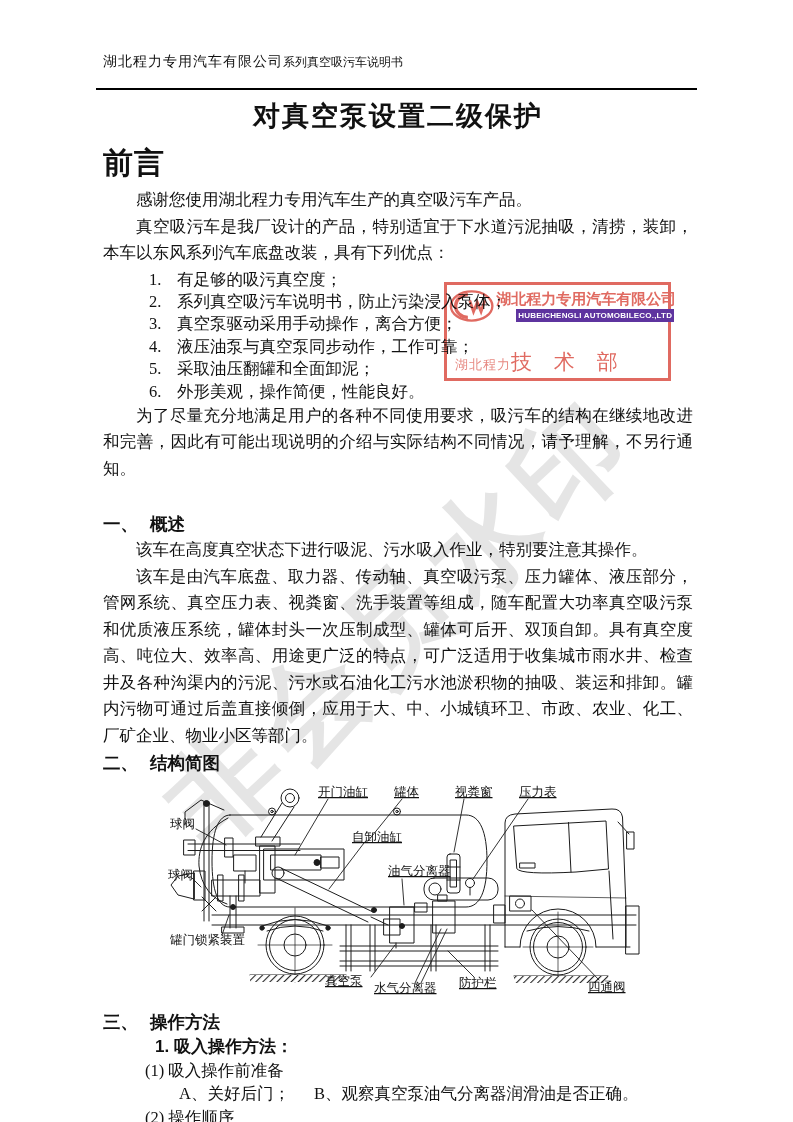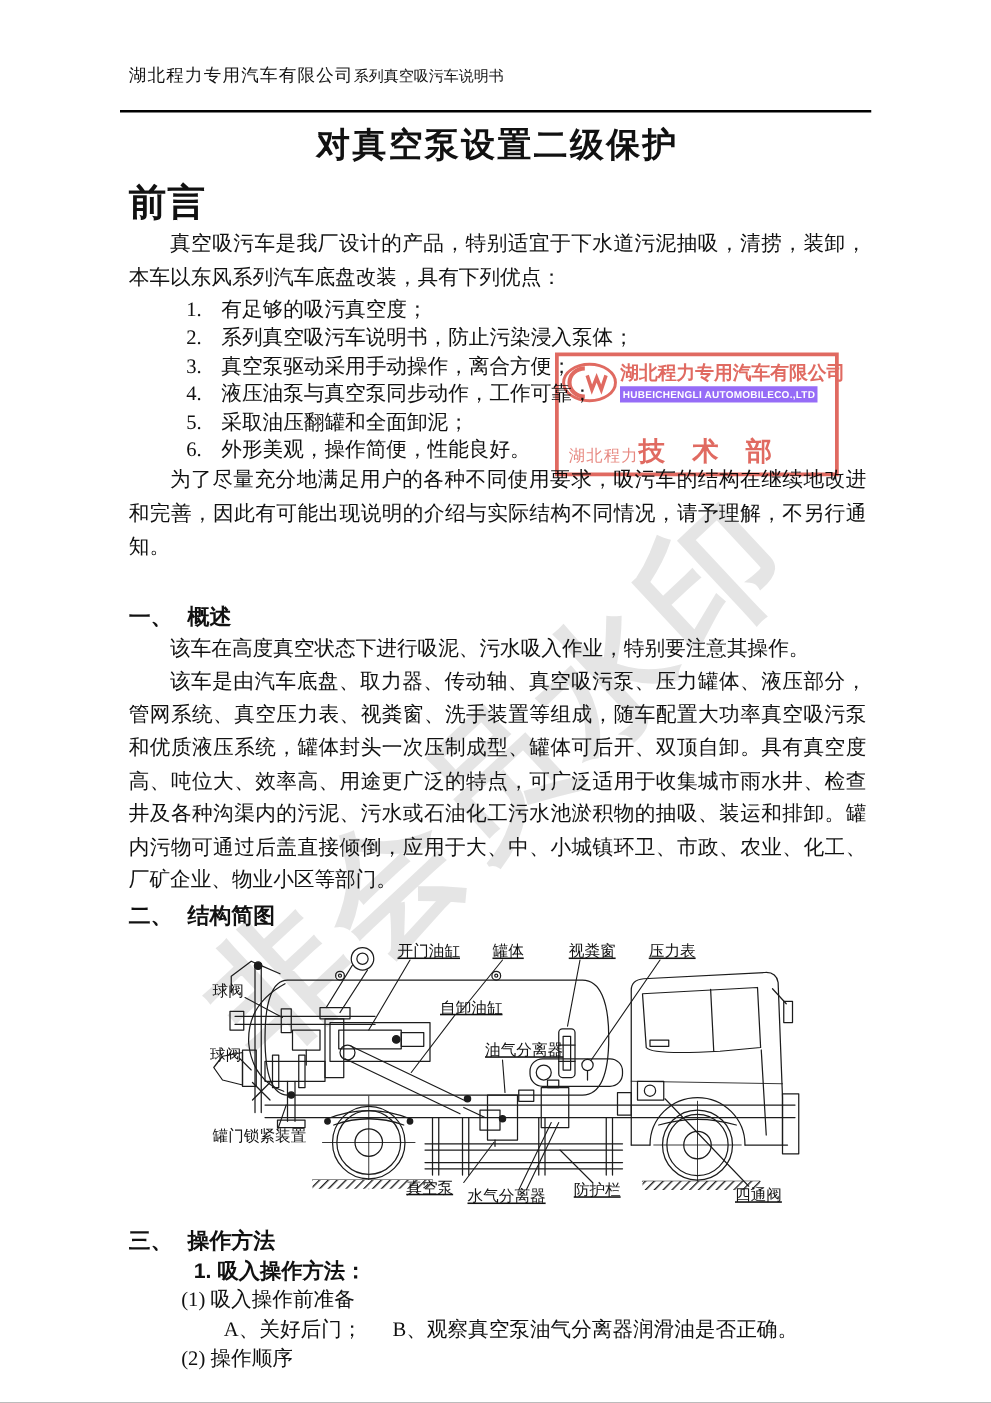--- a/index.html
+++ b/index.html
@@ -47,47 +47,48 @@
   
   .stamp{
     position:absolute;z-index:4;left:444px;top:282px;width:227px;height:99px;
     border:3px solid #dd5a50;color:#dd5a50;box-sizing:border-box;
     display:flex;flex-direction:column;mix-blend-mode:multiply;opacity:.9;background:transparent;
   }
   .stamp-top{display:flex;align-items:center;gap:2px;padding:3px 2px 0 2px;}
   .st-txt{display:flex;flex-direction:column;min-width:0;}
   .st-cn{font-family:"Liberation Sans",sans-serif;font-weight:700;font-size:15px;
     white-space:nowrap;line-height:18px;}
-  .st-en{background:#8b5cf6;color:#fff;font-family:"Liberation Sans",sans-serif;
+  .st-en{background:#4c1d95;color:#fff;font-family:"Liberation Sans",sans-serif;
     font-weight:700;font-size:8px;letter-spacing:.2px;line-height:11px;
-    padding:1px 2px;margin-top:1px;white-space:nowrap;width:max-content;}
+    padding:1px 2px;margin-top:1px;white-space:nowrap;width:max-content;margin-left:20px;}
   .stamp-bottom{display:flex;align-items:flex-end;
     padding:0 8px 4px 8px;flex:1;}
   .st-brand{font-size:13px;opacity:.8;letter-spacing:1px;}
-  .st-dept{font-family:"Liberation Sans",sans-serif;font-size:21px;font-weight:700;
+  .st-dept{font-family:"Liberation Sans",sans-serif;font-size:21px;font-weight:400;
     letter-spacing:8px;line-height:24px;white-space:nowrap;}
 </style>
 </head>
 <body>
 
 <div class="page">
 
   <div class="watermark">非会员水印</div>
 
   <div class="content">
 
     <div class="hdr">
       <span class="hdr-main">湖北程力专用汽车有限公司</span><span class="hdr-sub">系列真空吸污车说明书</span>
     </div>
     <hr class="rule">
 
     <div class="doc-title">对真空泵设置二级保护</div>
 
     <div class="preface-h">前言</div>
 
+    <p class="p first">感谢您使用湖北程力专用汽车生产的真空吸污车产品。</p>
     <p class="p">真空吸污车是我厂设计的产品，特别适宜于下水道污泥抽吸，清捞，装卸，本车以东风系列汽车底盘改装，具有下列优点：</p>
 
     <div class="adv">
       <div class="adv-row">
           <span class="adv-num">1.</span>
           <span>有足够的吸污真空度；</span>
         </div>
       <div class="adv-row">
           <span class="adv-num">2.</span>
           <span>系列真空吸污车说明书，防止污染浸入泵体；</span>

